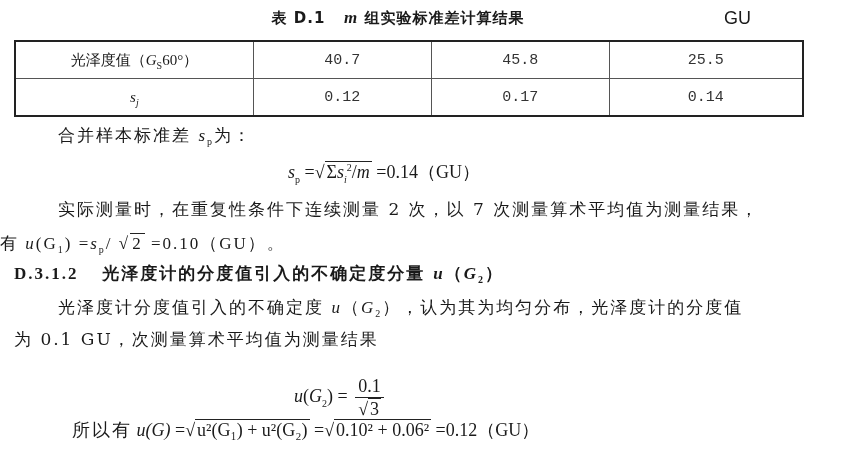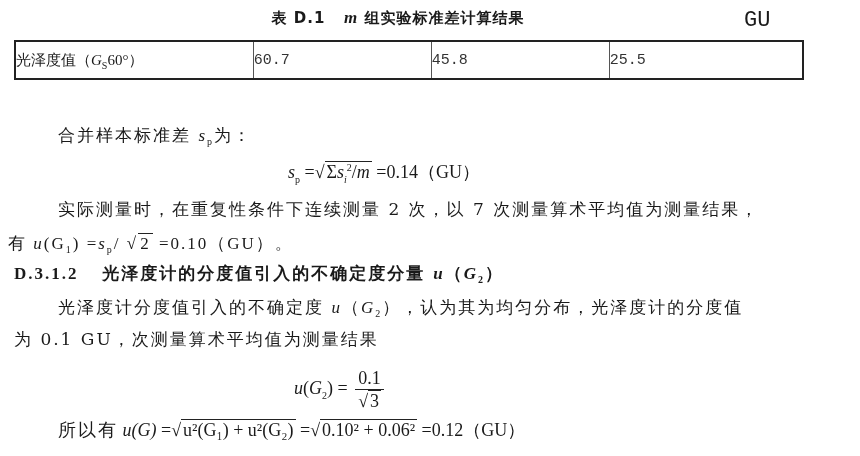--- a/index.html
+++ b/index.html
@@ -8,80 +8,86 @@
       font-family: "DejaVu Serif", "Liberation Serif", serif;
       color: #1a1a1a;
     }
     .abs { position: absolute; white-space: nowrap; }
     .caption {
       top: 8px; left: 0; width: 796px; text-align: center;
       font-family: "DejaVu Sans", sans-serif; font-weight: bold; font-size: 15px;
       letter-spacing: 1px;
     }
     .caption .m { font-family: "Liberation Serif", serif; font-style: italic; font-size: 17px; }
-    .unit { top: 8px; left: 744px; font-family: Liberation Mono, monospace; font-size: 22px; }
+    .unit { top: 8px; left: 724px; font-family: Liberation Sans, sans-serif; font-size: 18px; }
     table.data {
       position: absolute; left: 14px; top: 40px; width: 790px;
       border-collapse: collapse; border: 2px solid #222;
       font-size: 15px;
     }
     table.data td {
-      border: 1px solid #555; height: 36px; padding: 0;
+      border: 1px solid #555; height: 36px; text-align: center; padding: 0;
       font-family: "Liberation Mono", "DejaVu Sans Mono", monospace; color: #333;
     }
     table.data td.label {
       width: 243px; font-family: "DejaVu Serif", serif; color: #1a1a1a;
     }
     table.data td.val { width: 182px; }
     table.data td.val3 { width: 198px; margin-top: 18px; }
     .it { font-family: "Liberation Serif", serif; font-style: italic; }
     .rm { font-family: "Liberation Serif", serif; }
     sub, sup { font-size: 10px; line-height: 0; }
     .para { font-size: 17px; letter-spacing: 2px; }
     .formula { font-family: "Liberation Serif", serif; font-size: 18px; }
     .sqrt { display: inline-block; border-top: 1px solid #222; padding: 0 2px; line-height: 1.2; text-align: center; }
-    .frac { display: inline-block; vertical-align: middle; text-align: center; margin: 8px 3px; }
+    .frac { display: inline-block; vertical-align: middle; text-align: center; margin: 16px 3px; }
     .frac .num { display: block; border-bottom: 1px solid #222; padding: 0 3px; }
     .frac .den { display: block; padding: 0 3px; }
   </style>
 </head>
 <body>
 
 <div class="abs caption">
   <span>表 D.1</span>&nbsp;&nbsp;
   <span class="m">m</span>
   <span>组实验标准差计算结果</span>
 </div>
 <div class="abs unit">GU</div>
 
 <table class="data">
   <tbody>
       <tr>
     <td class="label"><span>光泽度值（</span><span class="it">G</span><sub class="rm">S</sub><span class="rm">60°）</span></td>
-    <td class="val">60.7</td>
+    <td class="val">40.7</td>
     <td class="val">45.8</td>
     <td class="val3">25.5</td>
+  </tr>
+  <tr>
+    <td class="label"><span class="it">s</span><sub class="it">j</sub></td>
+    <td class="val">0.12</td>
+    <td class="val">0.17</td>
+    <td class="val3">0.14</td>
   </tr>
 </tbody>
   </table>
 
 <div class="abs para" style="top:124px; left:58px;">
   <span>合并样本标准差</span>
   <span class="it">s</span><sub class="rm">p</sub><span>为：</span>
 </div>
 
 <div class="abs formula" style="top:160px; left:288px;">
   <span class="it">s</span><sub>p</sub>
   <span>=</span><span>√</span><span class="sqrt"><span>Σ</span><span class="it">s</span><sub class="it">i</sub><sup>2</sup><span>/</span><span class="it">m</span></span>
   <span>=0.14（GU）</span>
 </div>
 
 <div class="abs para" style="top:198px; left:58px;">实际测量时，在重复性条件下连续测量 2 次，以 7 次测量算术平均值为测量结果，</div>
 
-<div class="abs para formula" style="top:232px; left:8px; font-size:17px;">
+<div class="abs para formula" style="top:232px; left:0; font-size:17px;">
   <span style="font-family:'DejaVu Serif',serif;">有</span>
   <span class="it">u</span>(<span>G</span><sub>1</sub>)
   <span>=</span><span class="it">s</span><sub>p</sub><span>/</span> √<span class="sqrt">2</span>
   <span>=0.10（GU）。</span>
 </div>
 
 <div class="abs para" style="top:262px; left:14px;font-weight:bold;">
   <span class="rm">D.3.1.2</span>&nbsp;&nbsp;
   <span>光泽度计的分度值引入的不确定度分量</span>
   <span class="it">u</span>（<span class="it">G</span><sub class="rm">2</sub>）
@@ -97,18 +103,18 @@
 <div class="abs formula" style="top:360px; left:294px;">
   <span class="it">u</span>(<span class="it">G</span><sub>2</sub>)
   <span>=</span>
   <span class="frac">
     <span class="num">0.1</span>
     <span class="den">√<span class="sqrt">3</span></span>
   </span>
 </div>
 
 <div class="abs formula" style="top:418px; left:58px;">
-  <span style="font-family:'DejaVu Serif',serif; letter-spacing:2px;">所以有</span>
+  <span style="font-family:'DejaVu Serif',serif; letter-spacing:2px;margin-left:14px;">所以有</span>
   <span class="it">u(G)</span>
   <span>=</span>√<span class="sqrt">u²(G₁) + u²(G₂)</span>
   <span>=</span>√<span class="sqrt">0.10² + 0.06²</span>
   <span>=0.12（GU）</span>
 </div>
 
 </body></html>

